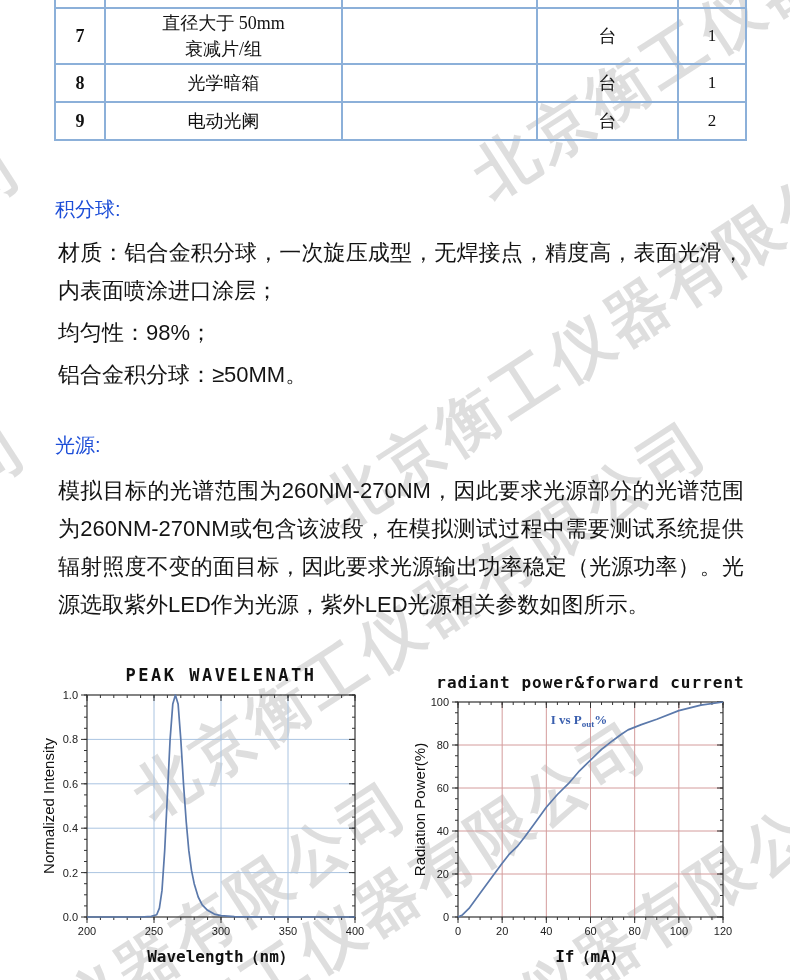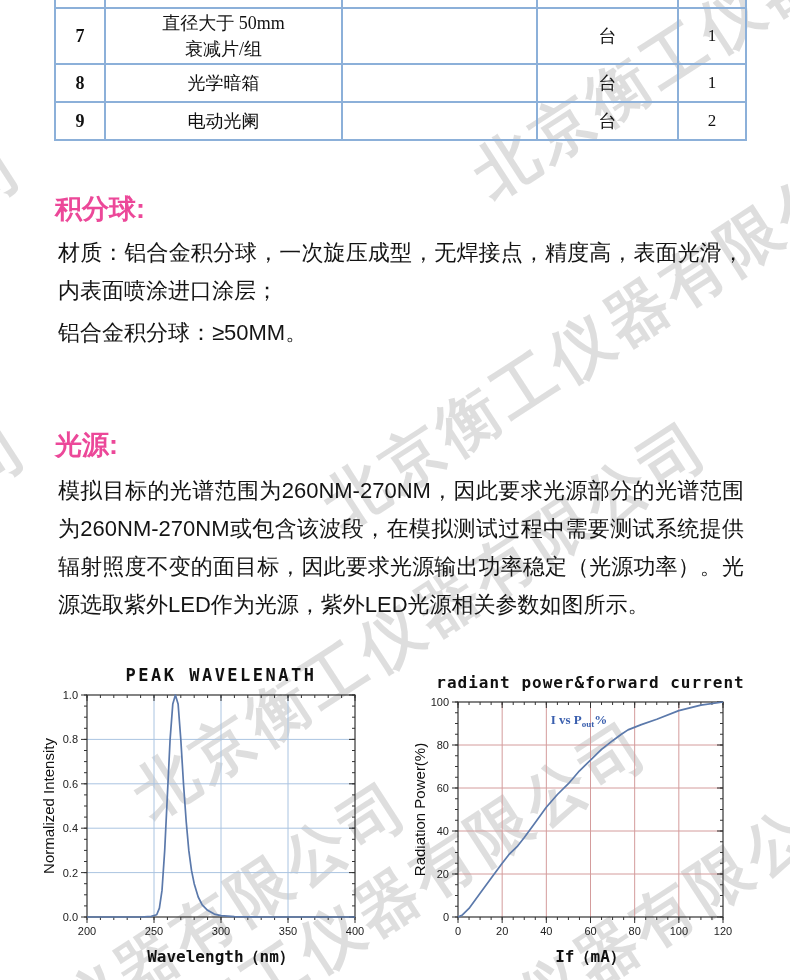--- a/index.html
+++ b/index.html
@@ -23,22 +23,22 @@
   #equip-table{position:absolute;left:54px;top:-31px;z-index:1;width:691px;
                border-collapse:collapse;table-layout:fixed;border:2px solid #8cb0d9;}
   #equip-table td{border:2px solid #8cb0d9;text-align:center;vertical-align:middle;
                   font-family:"Liberation Serif",serif;font-size:18px;color:#111;
                   padding:1px 2px;height:34px;background:transparent;line-height:26px;}
   #equip-table tr.clip td{height:34px;}
   #equip-table td.num{font-weight:700;font-size:18px;}
   #equip-table td.qty{font-size:17px;}
 
   
-  .sec-title{position:absolute;left:55px;z-index:1;color:#ec4899;font-size:27px;
-             font-weight:700;line-height:26px;}
+  .sec-title{position:absolute;left:55px;z-index:1;color:#1d4ed8;font-size:20px;
+             font-weight:400;line-height:26px;}
   #sec1-title{top:196px}
   #sec2-title{top:432px}
   .para{position:absolute;left:54px;width:694px;z-index:1;font-size:22px;
         line-height:38px;color:#141414;}
   .para p{margin:4px;text-align:justify;text-justify:inter-ideograph;}
   #sec1-body{top:230px}
   #sec2-body{top:468px}
 
   
   .chart{position:absolute;z-index:1;top:658px;}
@@ -105,20 +105,21 @@
           <td></td>
           <td>台</td>
           <td class="qty">2</td>
         </tr>
       </tbody>
   </table>
 
   <div class="sec-title" id="sec1-title">积分球:</div>
   <div class="para" id="sec1-body">
     <p>材质：铝合金积分球，一次旋压成型，无焊接点，精度高，表面光滑，内表面喷涂进口涂层；</p>
+    <p>均匀性：98%；</p>
     <p>铝合金积分球：≥50MM。</p>
   </div>
 
   <div class="sec-title" id="sec2-title">光源:</div>
   <div class="para" id="sec2-body">
     <p>模拟目标的光谱范围为260NM-270NM，因此要求光源部分的光谱范围为260NM-270NM或包含该波段，在模拟测试过程中需要测试系统提供辐射照度不变的面目标，因此要求光源输出功率稳定（光源功率）。光源选取紫外LED作为光源，紫外LED光源相关参数如图所示。</p>
   </div>
 
   <div class="chart" id="chart1">
     <svg class="chart-svg" width="370" height="322">

